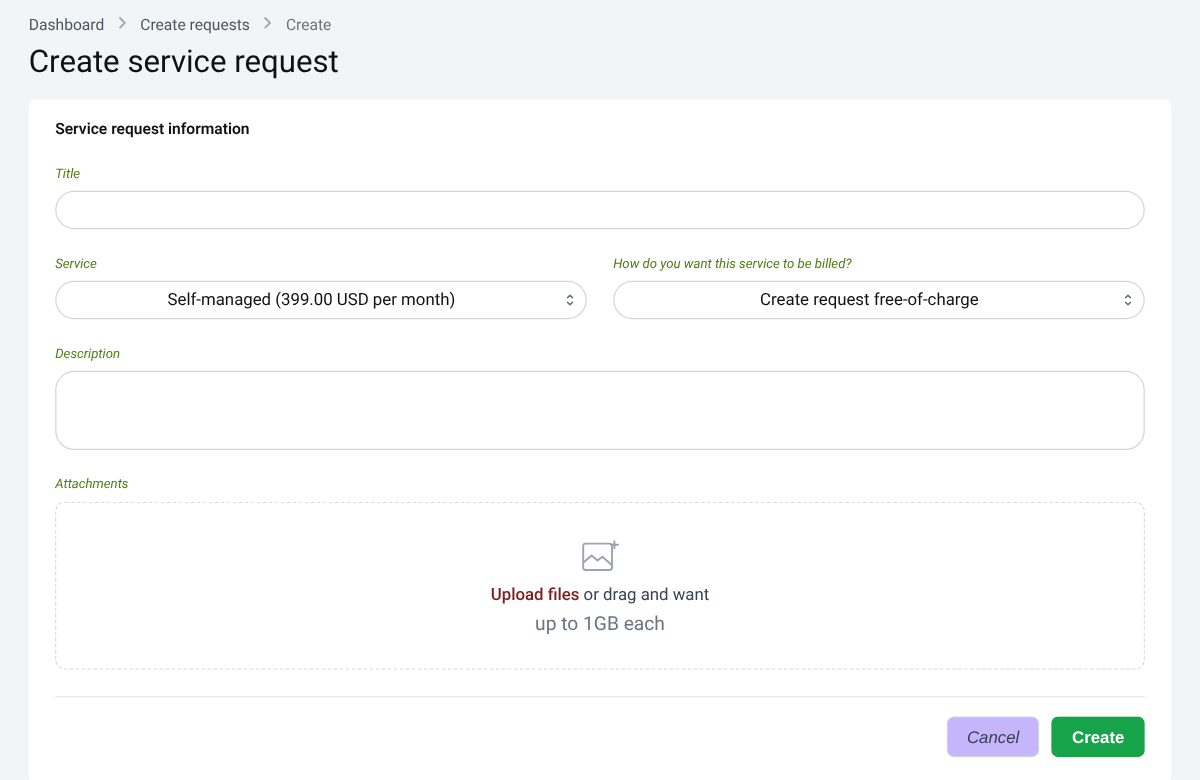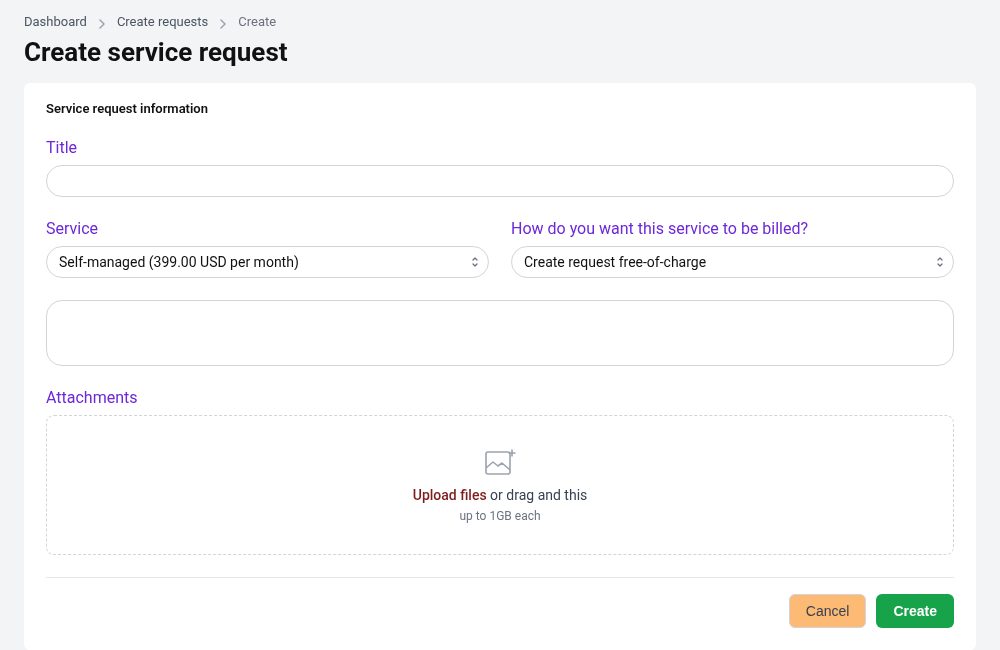--- a/index.html
+++ b/index.html
@@ -7,32 +7,32 @@
       font-family: -apple-system, BlinkMacSystemFont, "Segoe UI", Roboto, Helvetica, Arial, sans-serif;
       background: #f3f4f5;
       color: #1a1a1a;
       width: 1000px;
       height: 650px;
       overflow: hidden;
     }
     .page { padding: 14px 24px 24px 24px; }
     .breadcrumb {
       display: flex;
-      align-items: flex-end;
+      align-items: flex-start;
       gap: 10px;
       font-size: 13px;
       color: #6b7280;
       margin-bottom: 8px;
     }
     .breadcrumb a { color: #4b5563; text-decoration: none; }
     .breadcrumb .current { color: #6b7280; }
     .chev { display: inline-flex; }
     .page-title {
       font-size: 26px;
-      font-weight: 700;
+      font-weight: 400;
       color: #111;
       margin-bottom: 16px;
     }
     .card {
       background: #fff;
       border-radius: 6px;
       padding: 18px 22px 22px 22px;
     }
     .section-heading {
       font-size: 13px;
@@ -40,31 +40,33 @@
       color: #111;
       margin-bottom: 22px;
     }
     .row {
       display: flex;
       gap: 22px;
       margin-bottom: 22px;
     }
     .col { flex: 1; display: flex; flex-direction: column; }
     .label {
-      font-size: 16px;
-      color: #6d28d9;
+      font-size: 11px;
+      color: #4d7c0f;
       margin-bottom: 8px;
+      font-style: italic;
     }
     .input-text, .select-box, .textarea {
       width: 100%;
       border: 1px solid #d1d5db;
       border-radius: 16px;
       background: #fff;
       font-size: 14px;
       color: #111;
+      justify-content: center;
     }
     .input-text { height: 32px; padding: 0 10px; }
     .select-box {
       height: 32px;
       padding: 0 28px 0 12px;
       display: flex;
       align-items: center;
       position: relative;
       cursor: pointer;
     }
@@ -93,21 +95,21 @@
       height: 140px;
       display: flex;
       flex-direction: column;
       align-items: center;
       justify-content: center;
       gap: 6px;
     }
     .dropzone .icon { color: #9ca3af; }
     .dz-line { font-size: 14px; color: #374151; }
     .dz-line .link { color: #7f1d1d; font-weight: 500; }
-    .dz-sub { font-size: 12px; color: #6b7280; }
+    .dz-sub { font-size: 16px; color: #6b7280; }
     .divider {
       border: none;
       border-top: 1px solid #e5e7eb;
       margin: 22px 0 16px 0;
     }
     .actions {
       display: flex;
       justify-content: flex-end;
       gap: 10px;
     }
@@ -116,23 +118,24 @@
       padding: 0 16px;
       border-radius: 6px;
       font-size: 14px;
       font-weight: 500;
       cursor: pointer;
       border: 1px solid transparent;
       display: inline-flex;
       align-items: center;
     }
     .btn-secondary {
-      background: #fdba74;
+      background: #c4b5fd;
       border-color: #d1d5db;
       color: #374151;
+      font-style: italic;
     }
     .btn-primary {
       background: #16a34a;
       color: #fff;
       font-weight: 600;
     }
   </style>
 </head>
 <body>
 
@@ -185,37 +188,38 @@
             <svg width="10" height="14" viewBox="0 0 10 14" fill="none">
                 <path d="M3 5l2-2 2 2M3 9l2 2 2-2" stroke="#6b7280" stroke-width="1.3" stroke-linecap="round" stroke-linejoin="round"></path>
               </svg>
           </span>
         </div>
       </div>
     </div>
 
     <div class="row">
       <div class="col">
+        <label class="label">Description</label>
         <textarea class="textarea" style=""></textarea>
       </div>
     </div>
 
     <div class="row" style="margin-bottom:0;">
       <div class="col">
         <label class="label">Attachments</label>
         <div class="dropzone">
           <span class="icon">
             <svg width="34" height="30" viewBox="0 0 34 30" fill="none">
               <rect x="3" y="5" width="24" height="22" rx="2" stroke="#9ca3af" stroke-width="1.6"></rect>
               <path d="M3 21l7-6 5 4 4-3 8 7" stroke="#9ca3af" stroke-width="1.6" stroke-linejoin="round"></path>
               <path d="M29 3v6M26 6h6" stroke="#9ca3af" stroke-width="1.6" stroke-linecap="round"></path>
             </svg>
           </span>
           <div class="dz-line">
-            <span class="link">Upload files</span><span> or drag and this</span>
+            <span class="link">Upload files</span><span> or drag and want</span>
           </div>
           <div class="dz-sub">up to 1GB each</div>
         </div>
       </div>
     </div>
 
     <hr class="divider">
 
     <div class="actions">
       <button class="btn btn-secondary">Cancel</button>

